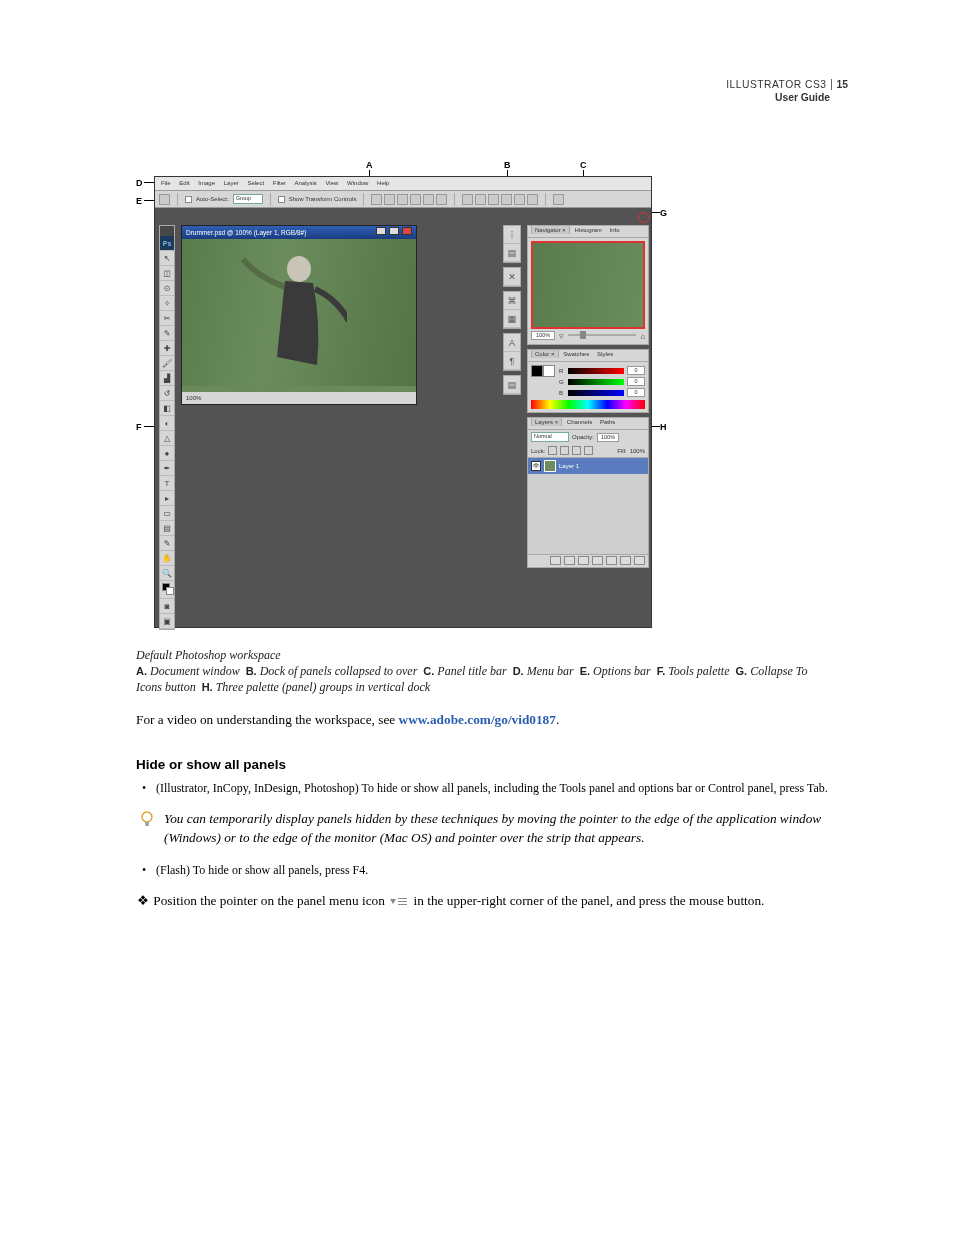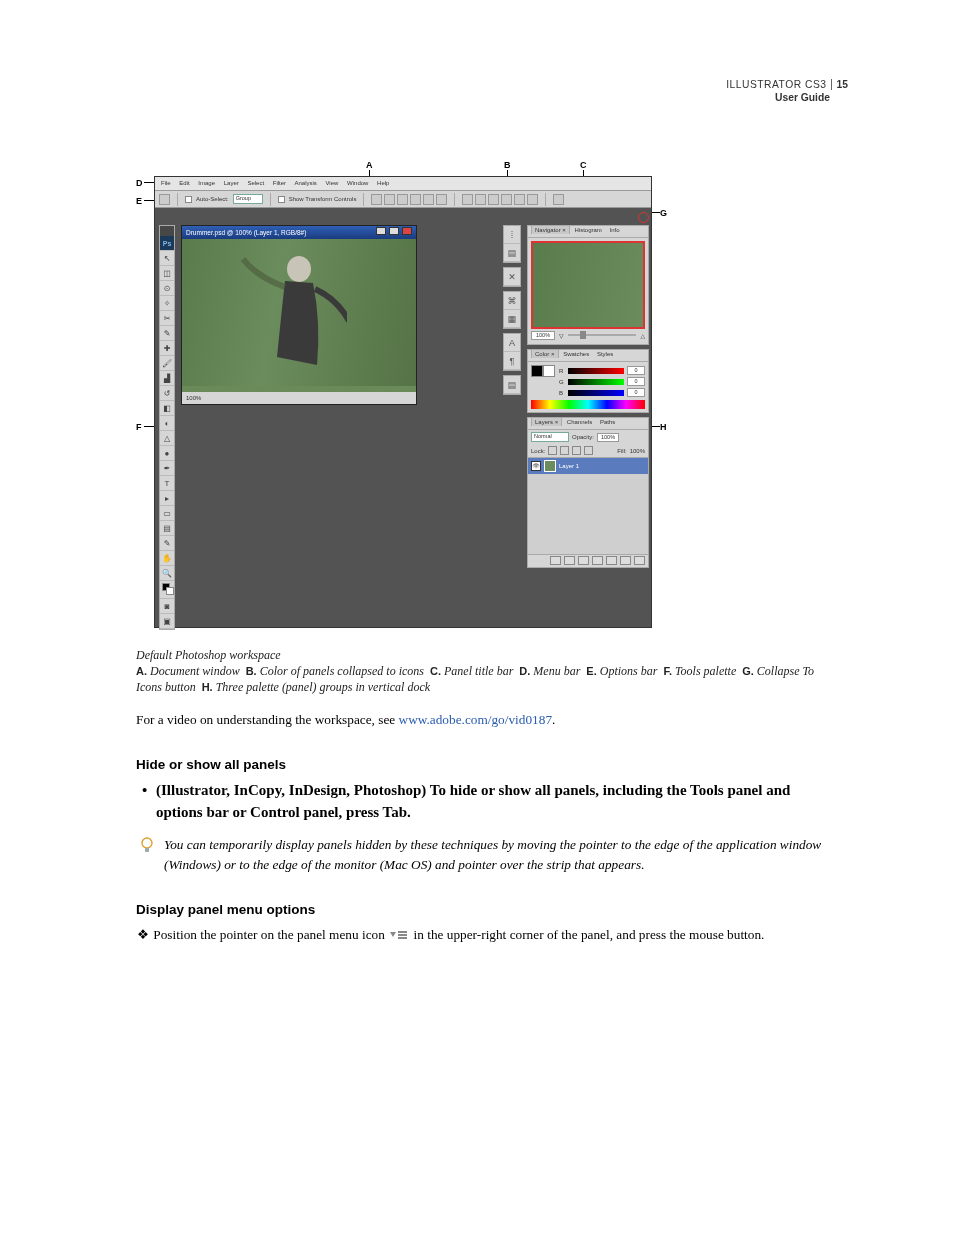--- a/index.html
+++ b/index.html
@@ -193,36 +193,35 @@
   }
   .figcap .lead { font-style: italic; }
   .figcap .key { font-weight: bold; font-style: normal; font-family:"Myriad Pro",Arial,sans-serif; font-size:11px; }
   
   .para {
     font-size: 13.3px;
     line-height: 1.45;
     margin-top: 14px;
     margin-bottom: 8px;
   }
-  .para a { color: #2a5db0; text-decoration: none; }
+  .para a { color: #2a5db0; text-decoration: none; font-weight: bold; }
   h3.sec {
     font-family: "Myriad Pro", Arial, sans-serif;
     font-weight: bold;
     font-size: 13.5px;
     margin-top: 28px;
     margin-bottom: 8px;
   }
   ul.bul { list-style: none; padding-left: 0; }
   ul.bul > li {
     position: relative;
     padding-left: 20px;
-    font-size: 15px;
+    font-size: 12px;
     line-height: 1.45;
     margin-bottom: 12px;
-    font-weight: bold;
   }
   ul.bul > li::before {
     content: "•";
     position: absolute;
     left: 6px;
     top: 0;
     color: #000;
   }
   .tipbox {
     position: relative;
@@ -521,21 +520,21 @@
 
       </div>
 
     </div>
   </div>
 
   <div class="figcap">
     <div class="lead">Default Photoshop workspace</div>
     <div>
       <span class="key">A.</span> <span>Document window</span>&nbsp;
-      <span class="key">B.</span> <span>Color of panels collapsed to icons</span>&nbsp;
+      <span class="key">B.</span> <span>Dock of panels collapsed to over</span>&nbsp;
       <span class="key">C.</span> <span>Panel title bar</span>&nbsp;
       <span class="key">D.</span> <span>Menu bar</span>&nbsp;
       <span class="key">E.</span> <span>Options bar</span>&nbsp;
       <span class="key">F.</span> <span>Tools palette</span>&nbsp;
       <span class="key">G.</span> <span>Collapse To Icons button</span>&nbsp;
       <span class="key">H.</span> <span>Three palette (panel) groups in vertical dock</span>
     </div>
   </div>
 
   <p class="para">
@@ -546,22 +545,24 @@
   <ul class="bul">
     <li>(Illustrator, InCopy, InDesign, Photoshop) To hide or show all panels, including the Tools panel and options bar or Control panel, press Tab.</li>
   </ul>
   <div class="tipbox">
     <svg class="bulb" viewBox="0 0 14 18">
       <circle cx="7" cy="6" r="5" fill="none" stroke="#e0a030" stroke-width="1.4"></circle>
       <rect x="5" y="11" width="4" height="4" fill="#9aa" rx="1"></rect>
     </svg>
     <span>You can temporarily display panels hidden by these techniques by moving the pointer to the edge of the application window (Windows) or to the edge of the monitor (Mac OS) and pointer over the strip that appears.</span>
   </div>
-
-  <h3 class="sec">Display panel menu options</h3>
+  <ul class="bul">
+    <li>(Flash) To hide or show all panels, press F4.</li>
+  </ul>
+
   <p class="diamond-line">
     <span class="dia">❖</span>
     <span>Position the pointer on the panel menu icon </span><span class="panelmenu-icon"><span class="tri"></span><span class="lines">
           <span></span>
           <span></span>
           <span></span>
         </span></span><span> in the upper-right corner of the panel, and press the mouse button.</span>
   </p>
 
 

